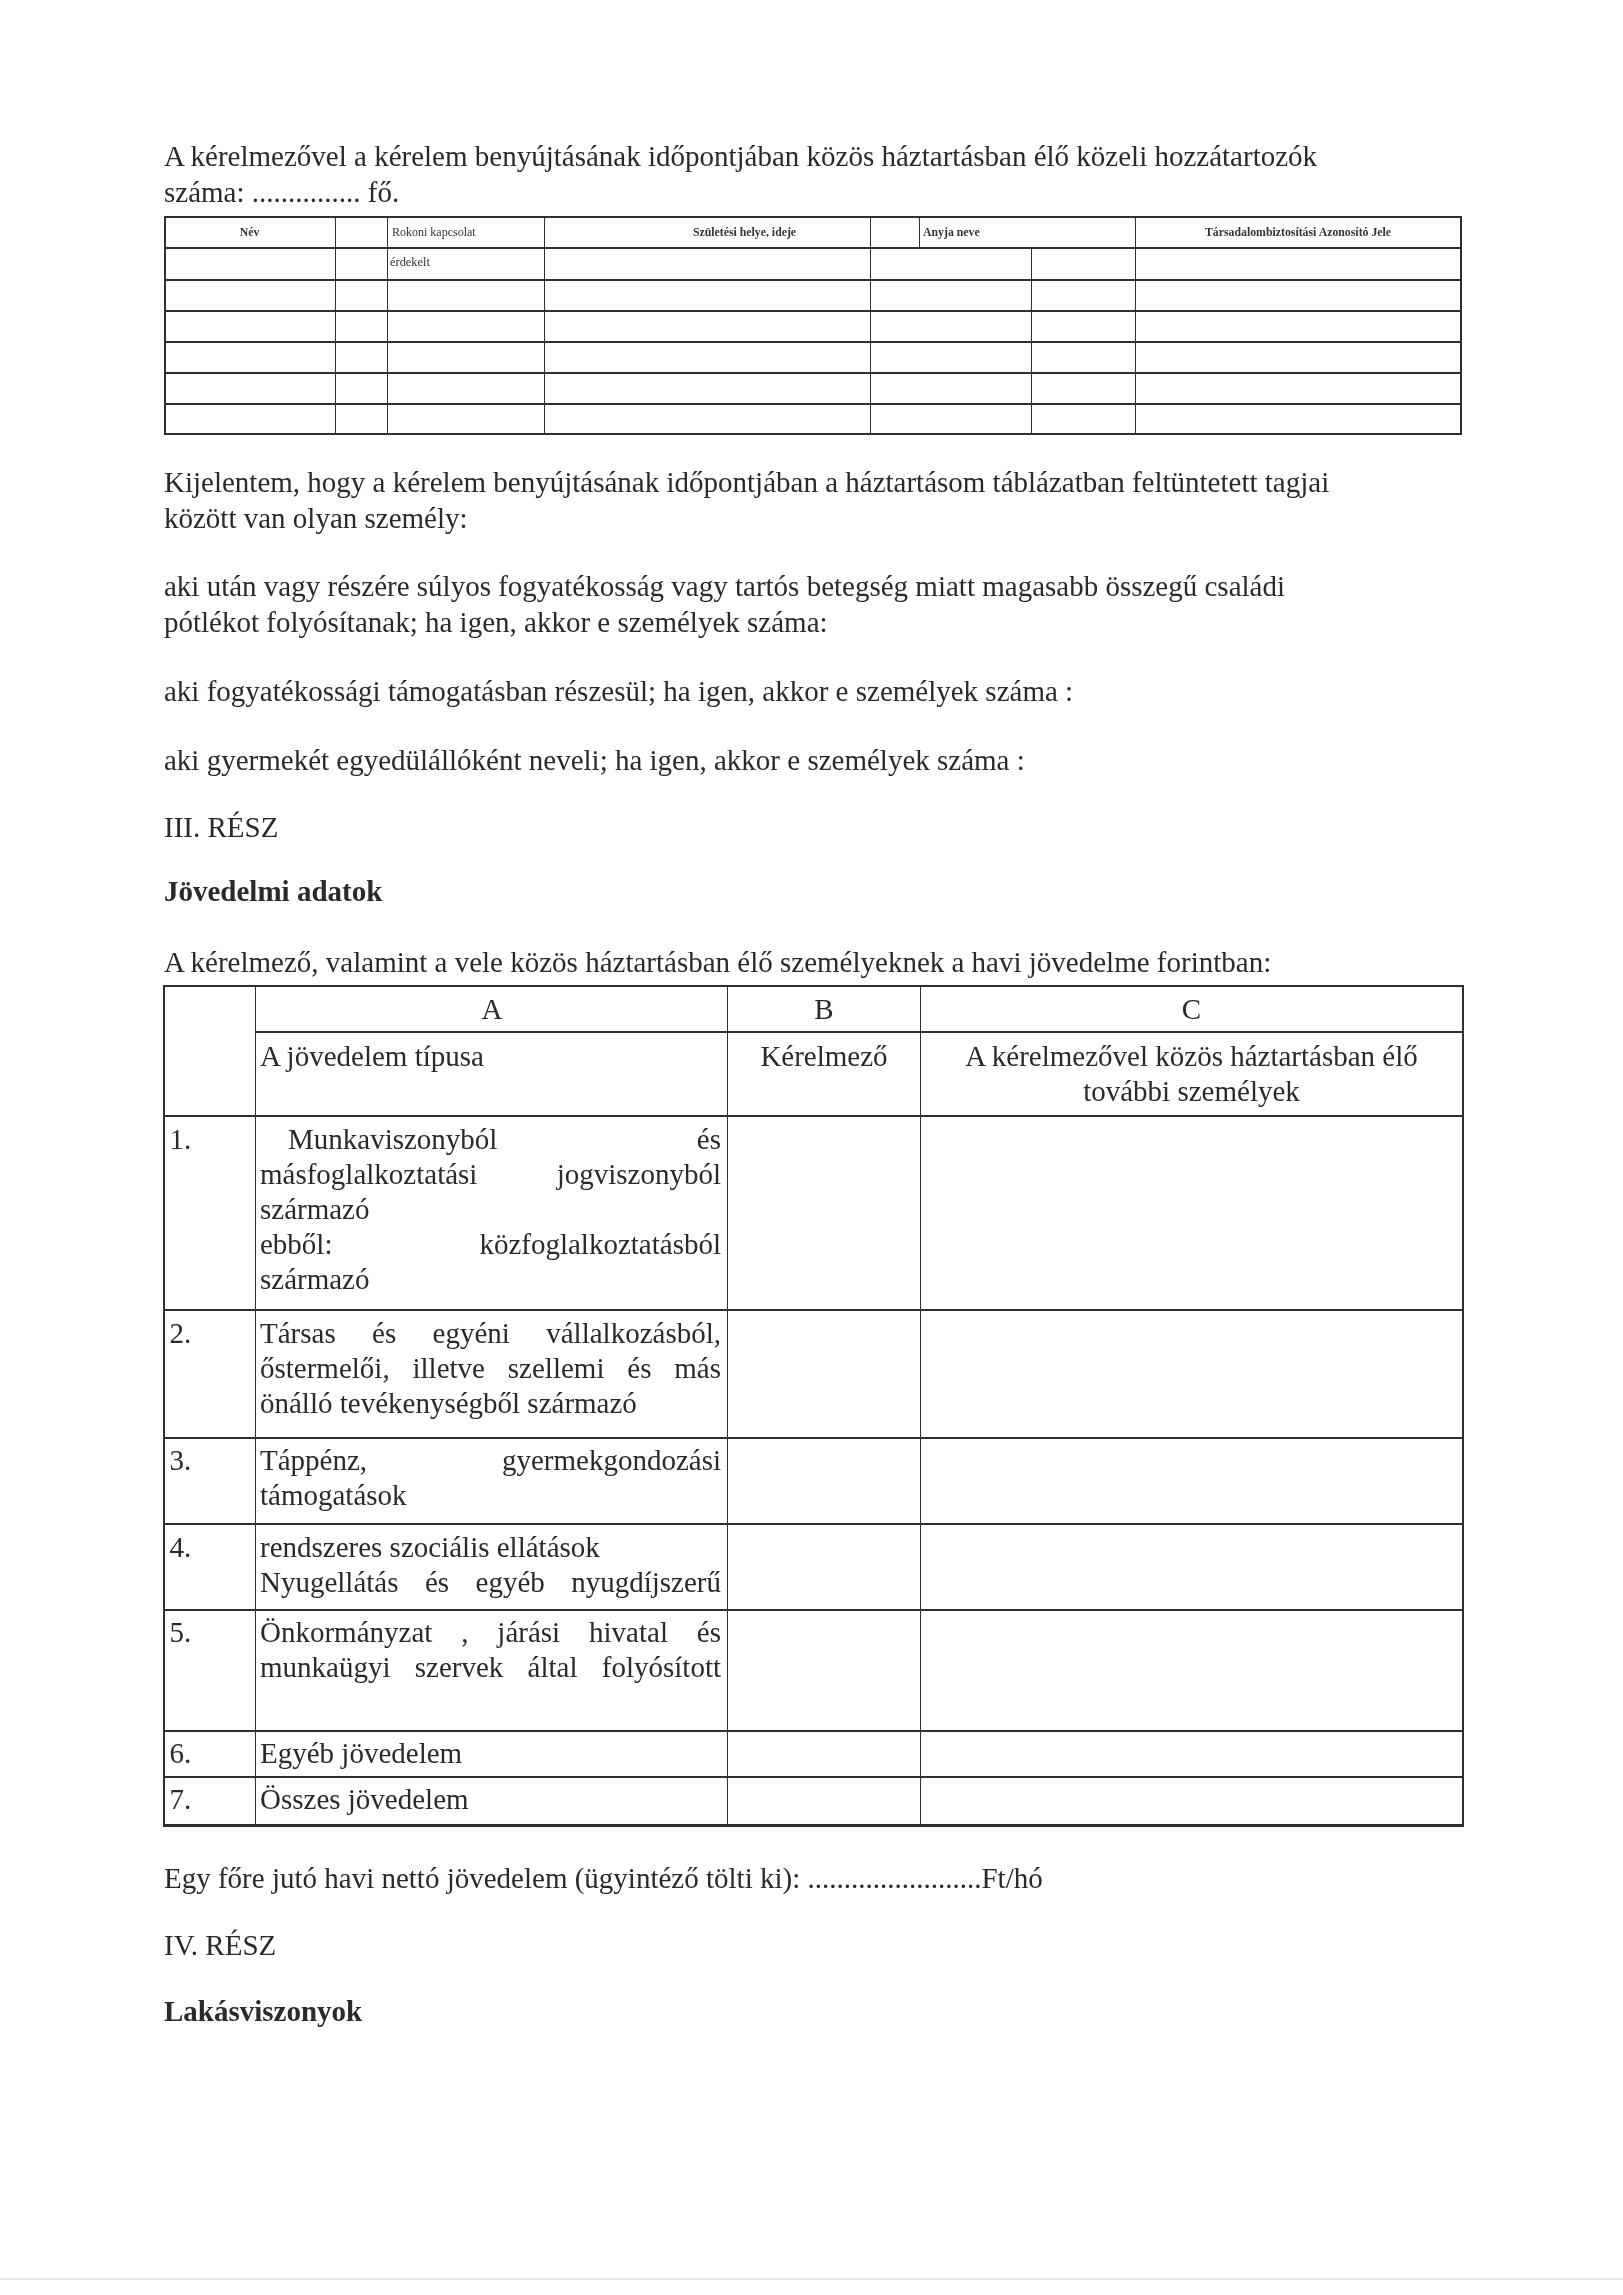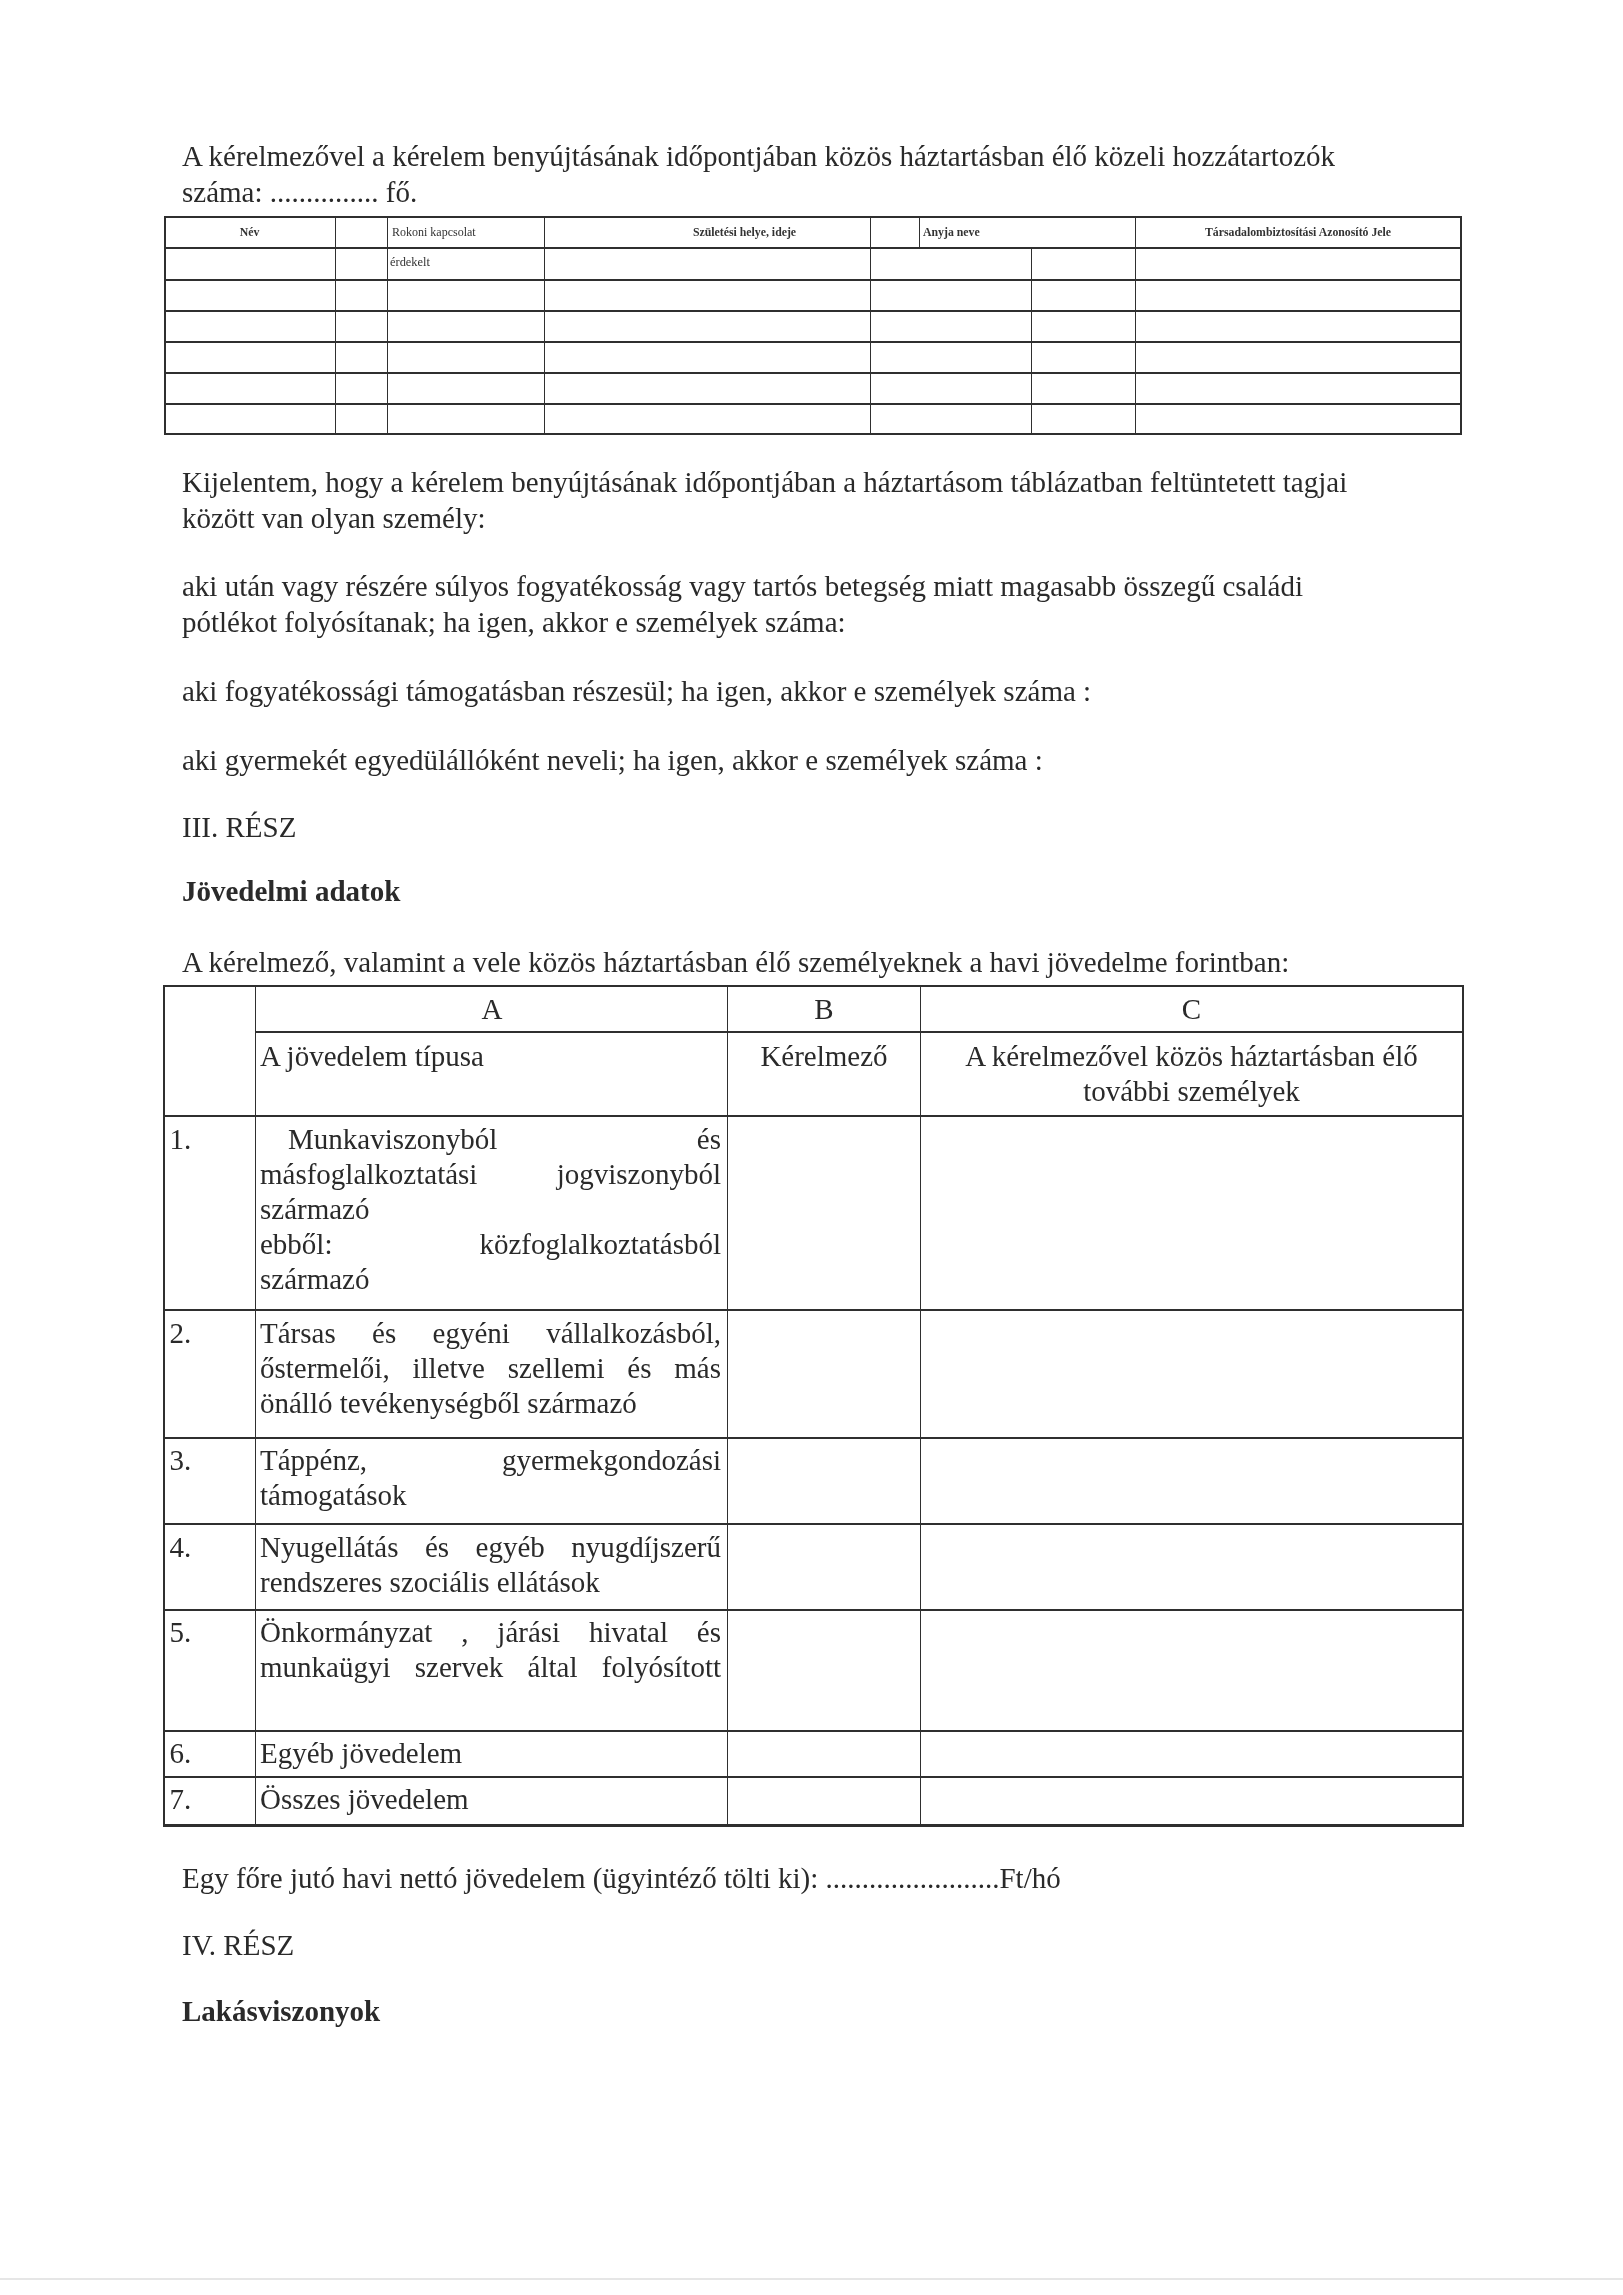--- a/index.html
+++ b/index.html
@@ -1,18 +1,18 @@
 <!DOCTYPE html>
 <html style="font-size:10.5px"><head>
 <meta charset="utf-8">
 <style>
   html, body { margin: 0; padding: 0; background: #ffffff; }
   body { width: 1623px; height: 2295px; position: relative; overflow: hidden;
          font-family: "Liberation Serif", "DejaVu Serif", serif; color: #2a2a2a; }
-  .abs { position: absolute; margin-left: 18px; }
+  .abs { position: absolute; }
   .p { font-size: 29px; line-height: 35px; white-space: nowrap; }
   .bold { font-weight: bold; }
 
   
   .ht { position: absolute; left: 164px; top: 216px; width: 1298px; height: 219px; }
   .hl { position: absolute; background: #2f2f2f; }
   .hh { position: absolute; font-size: 11.8px; font-weight: bold; color: #333; white-space: nowrap; }
   .hc { position: absolute; font-size: 12.4px; color: #333; white-space: nowrap; }
 
   
@@ -135,22 +135,22 @@
   <div class="ic" style="left:6.5px; top:458px;">3.</div>
   <div class="ic" style="left:97px; top:458px; width:461px;">
     <div style="text-align:justify; text-align-last:justify;">Táppénz, gyermekgondozási</div>
     <div>támogatások</div>
   </div>
   <div class="cell" style="left:565px; top:454px; width:192px; height:84px;"></div>
   <div class="cell" style="left:758px; top:454px; width:541px; height:84px;"></div>
 
   <div class="ic" style="left:6.5px; top:545px;">4.</div>
   <div class="ic" style="left:97px; top:545px; width:461px;">
+    <div>rendszeres szociális ellátások</div>
     <div style="text-align:justify; text-align-last:justify;">Nyugellátás és egyéb nyugdíjszerű</div>
-    <div>rendszeres szociális ellátások</div>
   </div>
   <div class="cell" style="left:565px; top:540px; width:192px; height:84px;"></div>
   <div class="cell" style="left:758px; top:540px; width:541px; height:84px;"></div>
 
   <div class="ic" style="left:6.5px; top:630px;">5.</div>
   <div class="ic" style="left:97px; top:630px; width:461px;">
     <div style="text-align:justify; text-align-last:justify;">Önkormányzat , járási hivatal és</div>
     <div style="text-align:justify; text-align-last:justify;">munkaügyi szervek által folyósított</div>
   </div>
   <div class="cell" style="left:565px; top:626px; width:192px; height:119px;"></div>

